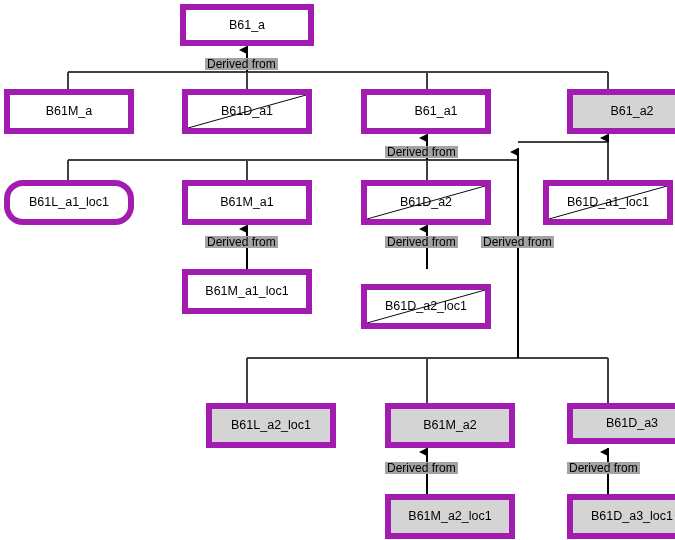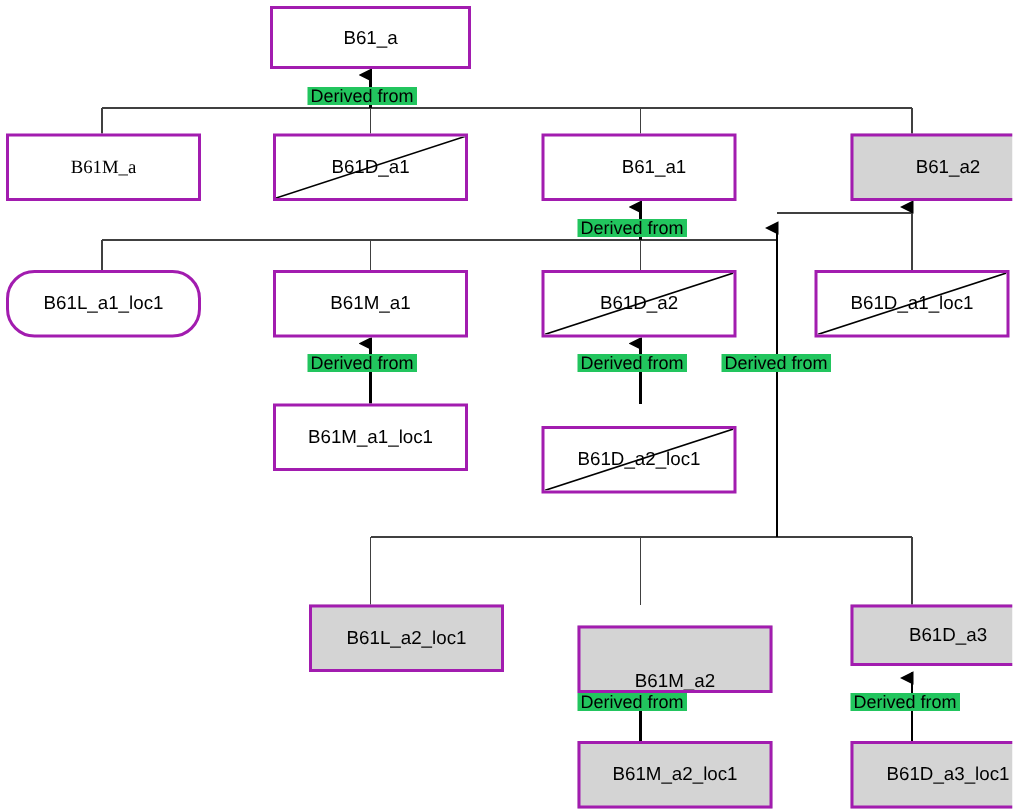--- a/index.html
+++ b/index.html
@@ -19,21 +19,21 @@
     position: absolute;
     left: 0;
     top: 0;
     width: 675px;
     height: 540px;
     pointer-events: none;
   }
   .node {
     position: absolute;
     box-sizing: border-box;
-    border: 2px solid #a21caf;
+    border: 6px solid #a21caf;
     background: #ffffff;
     display: flex;
     align-items: center;
     justify-content: center;
     overflow: hidden;
   }
   .node.shaded {
     background: #d4d4d4;
     margin-left: 24px;
   }
@@ -50,21 +50,21 @@
     left: 0;
     top: 0;
     width: 100%;
     height: 100%;
     z-index: 1;
   }
   .edge-label {
     position: absolute;
     font-size: 12px;
     color: #000000;
-    background: #22c55e;
+    background: #a3a3a3;
     padding: 0 2px;
     white-space: nowrap;
     line-height: 1;
   }
 </style>
 </head>
 <body>
 
 <div id="canvas">
 
@@ -112,21 +112,21 @@
       <path d="M427 269 L427 229" marker-end="url(#arrowUp)"></path>
       <path d="M427 494 L427 452" marker-end="url(#arrowUp)"></path>
       <path d="M608 494 L608 452" marker-end="url(#arrowUp)"></path>
     </g>
   </svg>
 
   <div id="node-layer">
       <div class="node" style="left: 180px; top: 4px; width: 134px; height: 42px;">
         <span class="node-label">B61_a</span>
       </div>
-      <div class="node" style="left: 4px; top: 89px; width: 130px; height: 45px; font-family: Liberation Serif, serif;">
+      <div class="node" style="left: 4px; top: 89px; width: 130px; height: 45px;">
         <span class="node-label">B61M_a</span>
       </div>
       <div class="node" style="left: 182px; top: 89px; width: 130px; height: 45px;">
         <svg class="strike" viewBox="0 0 130 45" preserveAspectRatio="none">
           <line x1="0" y1="45" x2="130" y2="0" stroke="#000000" stroke-width="1.2"></line>
         </svg>
         <span class="node-label">B61D_a1</span>
       </div>
       <div class="node" style="left: 361px; top: 89px; width: 130px; height: 45px; padding-left: 20px;">
         <span class="node-label">B61_a1</span>
@@ -157,21 +157,21 @@
       </div>
       <div class="node" style="left: 361px; top: 284px; width: 130px; height: 45px;">
         <svg class="strike" viewBox="0 0 130 45" preserveAspectRatio="none">
           <line x1="0" y1="45" x2="130" y2="0" stroke="#000000" stroke-width="1.2"></line>
         </svg>
         <span class="node-label">B61D_a2_loc1</span>
       </div>
       <div class="node shaded" style="left: 182px; top: 403px; width: 130px; height: 45px;">
         <span class="node-label">B61L_a2_loc1</span>
       </div>
-      <div class="node shaded" style="left: 361px; top: 417px; width: 130px; height: 45px; align-items: flex-end;">
+      <div class="node shaded" style="left: 361px; top: 403px; width: 130px; height: 45px;">
         <span class="node-label">B61M_a2</span>
       </div>
       <div class="node shaded" style="left: 543px; top: 403px; width: 130px; height: 41px;">
         <span class="node-label">B61D_a3</span>
       </div>
       <div class="node shaded" style="left: 361px; top: 494px; width: 130px; height: 45px;">
         <span class="node-label">B61M_a2_loc1</span>
       </div>
       <div class="node shaded" style="left: 543px; top: 494px; width: 130px; height: 45px;">
         <span class="node-label">B61D_a3_loc1</span>

